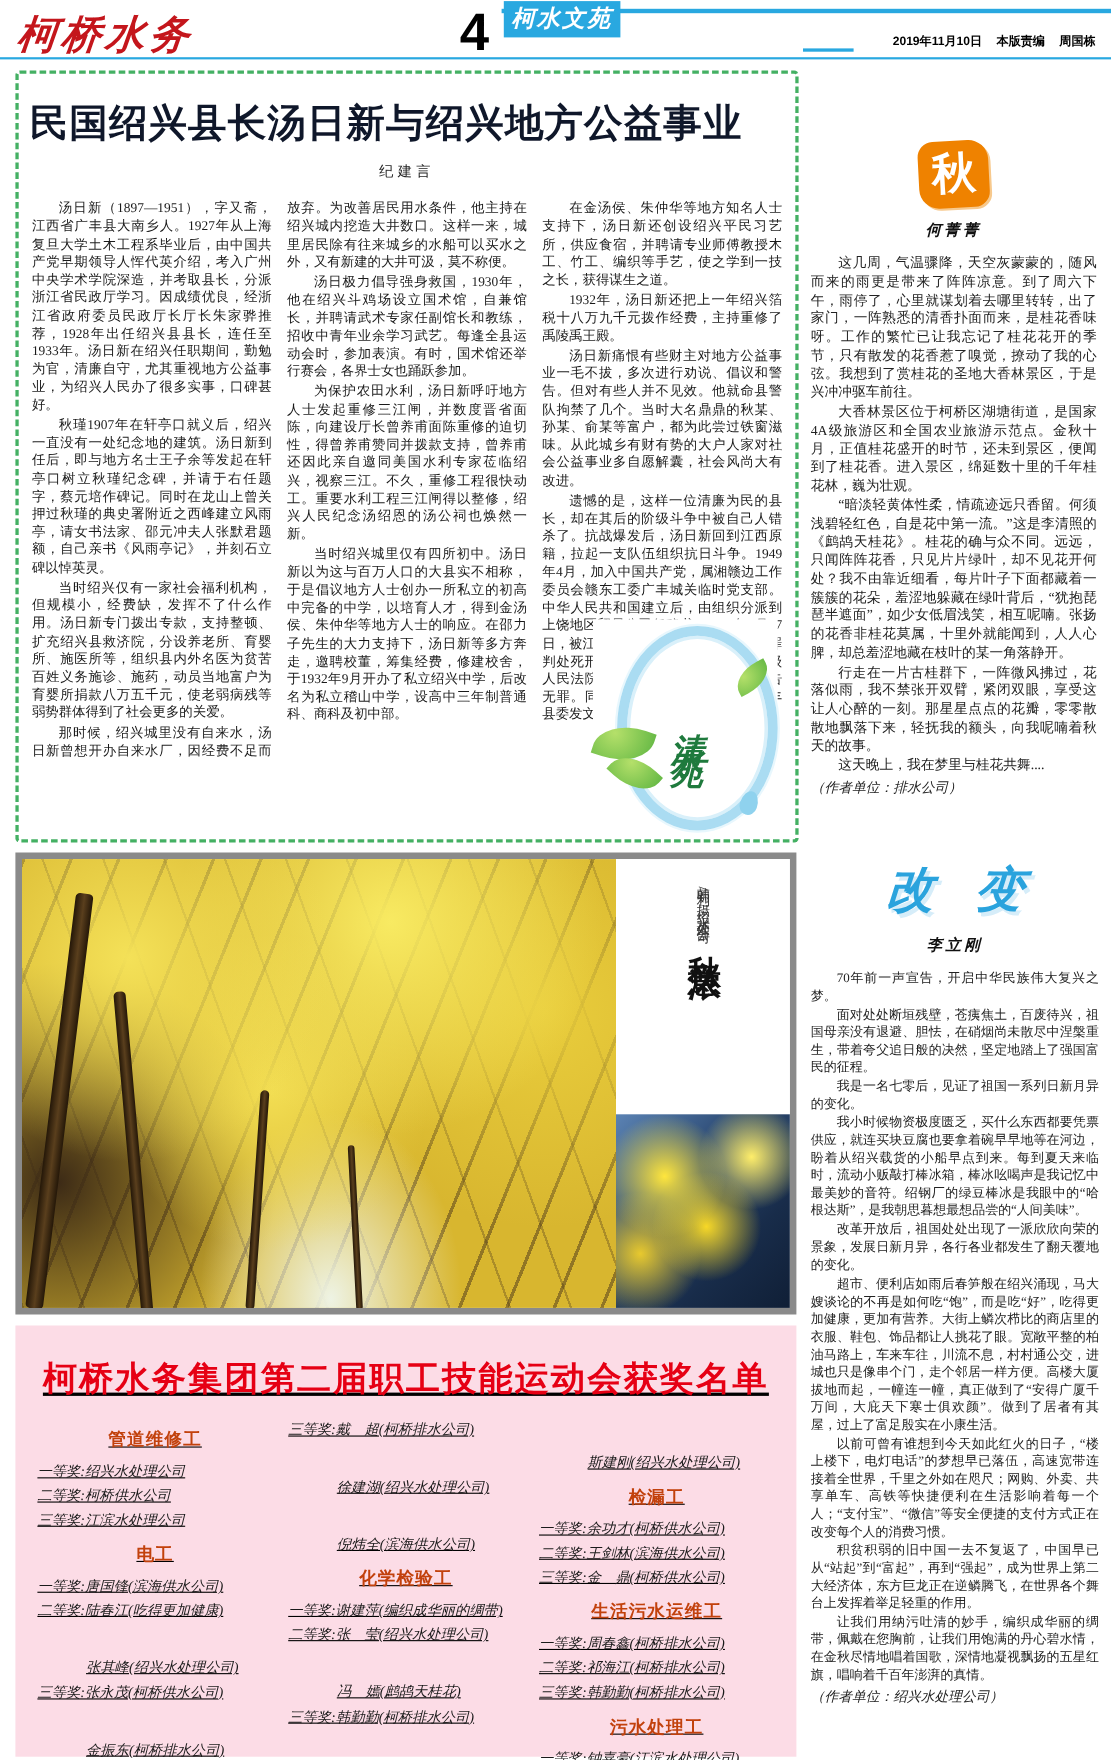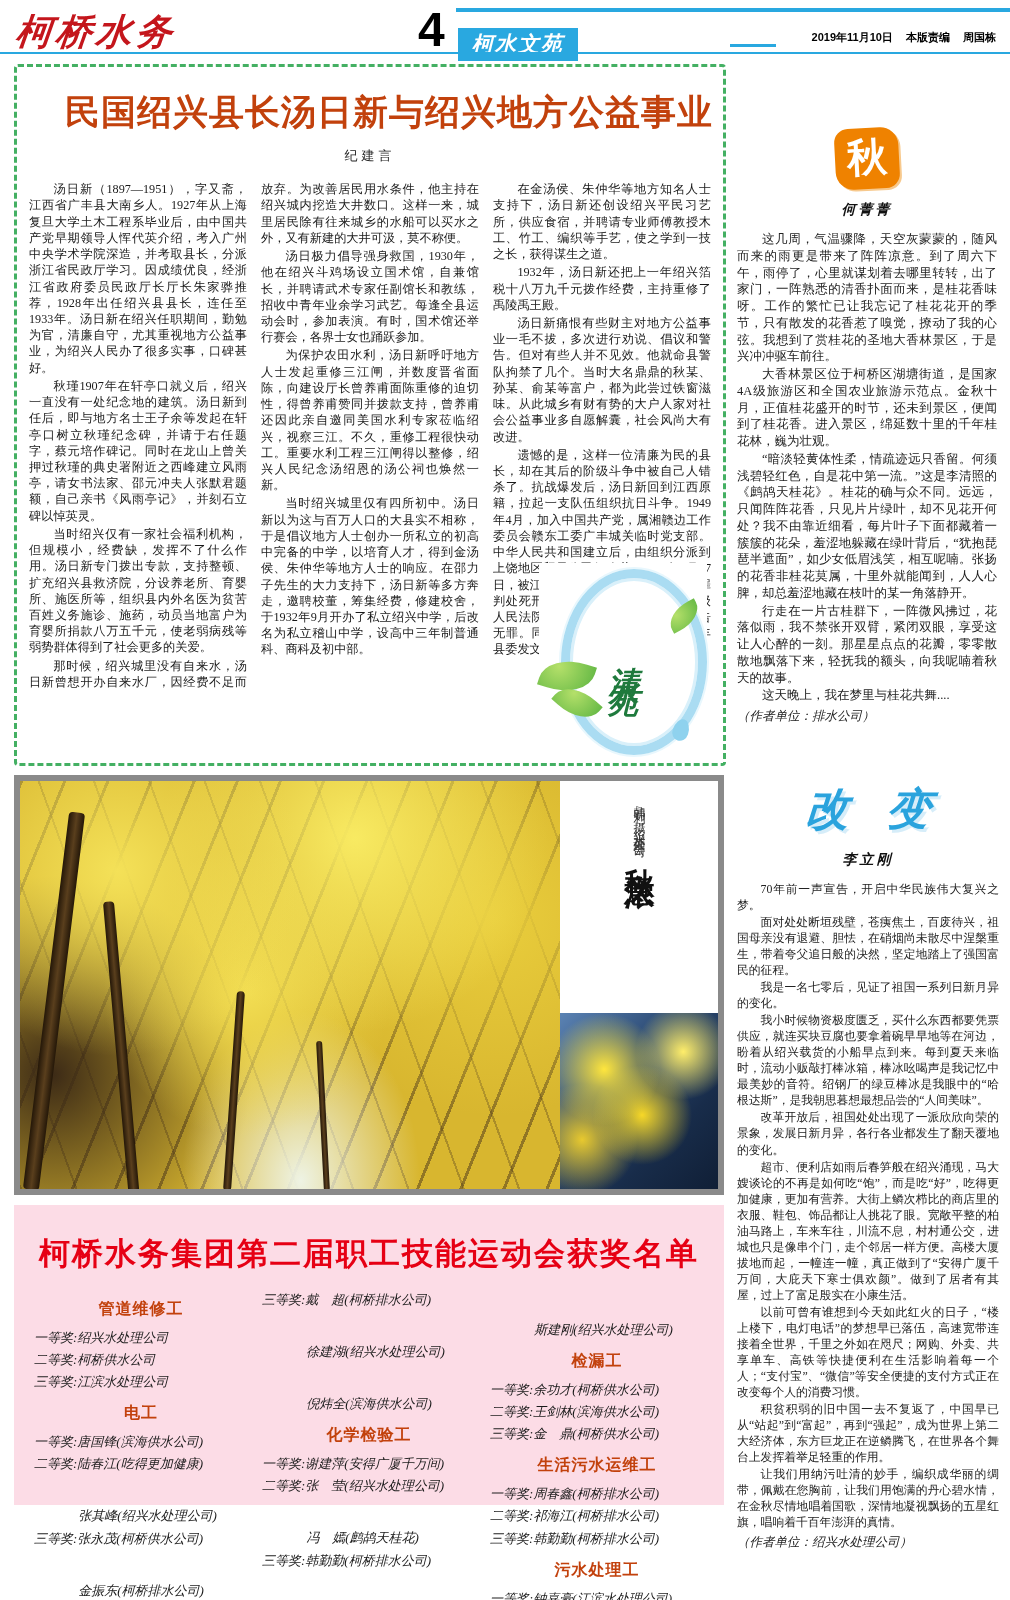--- a/index.html
+++ b/index.html
@@ -5,33 +5,33 @@
   html,body{margin:0;padding:0;background:#e8e8e8;}
   .page{position:relative;width:1010px;height:1600px;background:#fff;margin:0 auto;
         font-family:"Liberation Serif","DejaVu Serif",serif;overflow:hidden;}
 
   
   .masthead{position:absolute;left:16px;top:8px;font-size:36px;font-weight:bold;font-style:italic;
             color:#c4161c;letter-spacing:4px;transform:skewX(-6deg);}
   .top-blue-line{position:absolute;left:456px;top:8px;width:554px;height:4px;background:#29a8e0;}
   .pageno{position:absolute;left:418px;top:2px;font-size:48px;font-weight:900;color:#000;
           font-family:"Liberation Sans",sans-serif;}
-  .section-tag{position:absolute;left:458px;top:28px;width:120px;height:33px;background:#29a8e0;
+  .section-tag{position:absolute;left:458px;top:1px;width:106px;height:33px;background:#29a8e0;
                color:#fff;font-size:21px;font-weight:bold;font-style:italic;text-align:center;
                line-height:33px;letter-spacing:2px;}
   .header-right{position:absolute;right:14px;top:30px;font-family:"Liberation Sans",sans-serif;
                 font-size:11px;font-weight:bold;color:#000;}
   .header-right span{margin-left:10px;}
   .date-blue-line{position:absolute;left:730px;top:44px;width:46px;height:3px;background:#29a8e0;}
   .full-blue-line{position:absolute;left:0;top:52px;width:1010px;height:2px;background:#29a8e0;}
 
   
   .main-box{position:absolute;left:14px;top:64px;width:712px;height:702px;box-sizing:border-box;
             border:3px dashed #44b063;border-radius:4px;background:#fff;overflow:hidden;}
-  .main-title{margin:26px 10px 0;text-align:right;font-size:35px;font-weight:bold;color:#c2410c;
+  .main-title{margin:26px 10px 0;text-align:left;font-size:35px;font-weight:bold;color:#0f172a;
               letter-spacing:1px;line-height:1.15;}
   .main-author{margin-top:14px;text-align:center;font-size:13px;color:#222;letter-spacing:4px;}
   .main-cols{margin:16px 12px 0;height:548px;column-count:3;column-gap:14px;
              font-size:12.2px;line-height:1.33;color:#1a1a1a;text-align:justify;overflow:hidden;}
   .para{margin:0;text-indent:2em;}
   .para + .para{margin-top:2px;}
 
   
   .seal{position:absolute;right:16px;bottom:12px;width:168px;height:188px;background:#fff;}
   .seal-ring{position:absolute;left:22px;top:6px;width:128px;height:168px;border-radius:50%;
@@ -91,22 +91,22 @@
                  font-family:"Liberation Sans",sans-serif;}
   .photo-right{position:absolute;left:540px;top:232px;width:158px;height:176px;overflow:hidden;
       background-image:
         radial-gradient(circle at 28% 32%,#ffe63d 0,rgba(255,230,61,0) 34%),
         radial-gradient(circle at 52% 58%,#f7d827 0,rgba(247,216,39,0) 38%),
         radial-gradient(circle at 14% 72%,#e8c92e 0,rgba(232,201,46,0) 30%),
         radial-gradient(circle at 78% 22%,#ffee6a 0,rgba(255,238,106,0) 26%),
         linear-gradient(135deg,#5b83b4 0%,#2c4a73 35%,#182c4a 70%,#101f36 100%);}
 
   
-  .awards{position:absolute;left:14px;top:1205px;width:710px;height:300px;background:#fcdce6;
-          box-sizing:border-box;}
+  .awards{position:absolute;left:14px;top:1205px;width:710px;height:392px;background:#fcdce6;
+          box-sizing:border-box;text-decoration:underline;}
   .awards-title{padding-top:28px;text-align:center;font-size:31px;font-weight:900;color:#e60014;
                 letter-spacing:2px;font-family:"Liberation Sans",sans-serif;}
   .awards-cols{display:flex;padding:14px 20px 0;gap:14px;}
   .awards-col{flex:1;}
   .award-header{text-align:center;font-weight:bold;font-size:16px;color:#c2410c;margin:10px 0 7px;
                 font-family:"Liberation Sans",sans-serif;letter-spacing:1px;}
   .award-item{font-size:13px;line-height:1.7;color:#1a1a1a;font-style:italic;}
   .award-item.indent{padding-left:3.4em;margin-top:30px;}
 </style>
 </head>
@@ -214,21 +214,21 @@
           <div class="award-item">三等奖:张永茂(柯桥供水公司)</div>
           <div class="award-item indent">金振东(柯桥排水公司)</div>
           <div class="award-item indent">蔡国军(江滨水处理公司)</div>
           <div class="award-header">焊工</div>
         </div>
       <div class="awards-col">
           <div class="award-item">三等奖:戴　超(柯桥排水公司)</div>
           <div class="award-item indent">徐建湖(绍兴水处理公司)</div>
           <div class="award-item indent">倪炜全(滨海供水公司)</div>
           <div class="award-header">化学检验工</div>
-          <div class="award-item">一等奖:谢建萍(安得广厦千万间)</div>
+          <div class="award-item">一等奖:谢建萍(编织成华丽的绸带)</div>
           <div class="award-item">二等奖:张　莹(绍兴水处理公司)</div>
           <div class="award-item indent">冯　嫣(鹧鸪天桂花)</div>
           <div class="award-item">三等奖:韩勤勤(柯桥排水公司)</div>
           <div class="award-item indent">张　娟(柯桥供水公司)</div>
           <div class="award-item indent">周春鑫(柯桥排水公司)</div>
           <div class="award-header">钳工</div>
           <div class="award-item">一等奖:高　曙(绍兴水处理公司)</div>
           <div class="award-item">二等奖:贺伟强(绍兴水处理公司)</div>
         </div>
       <div class="awards-col">

